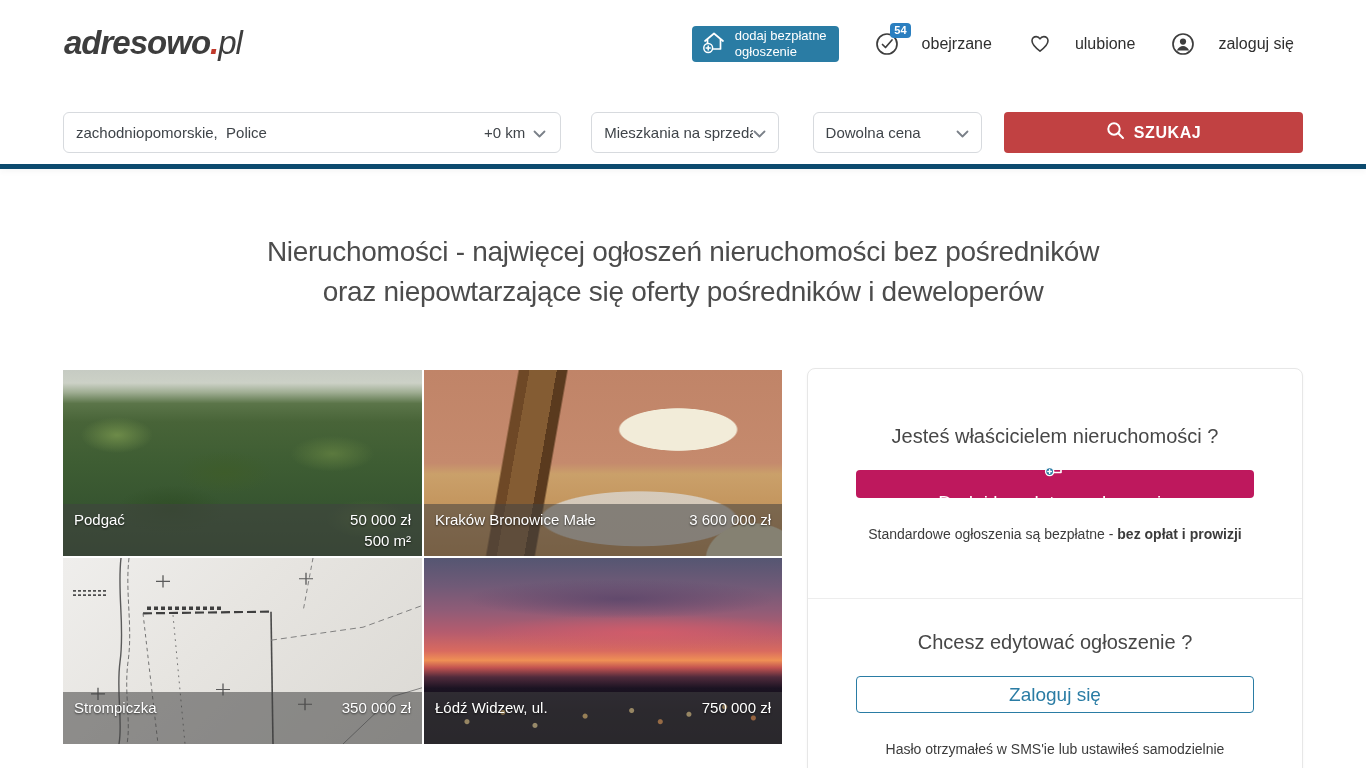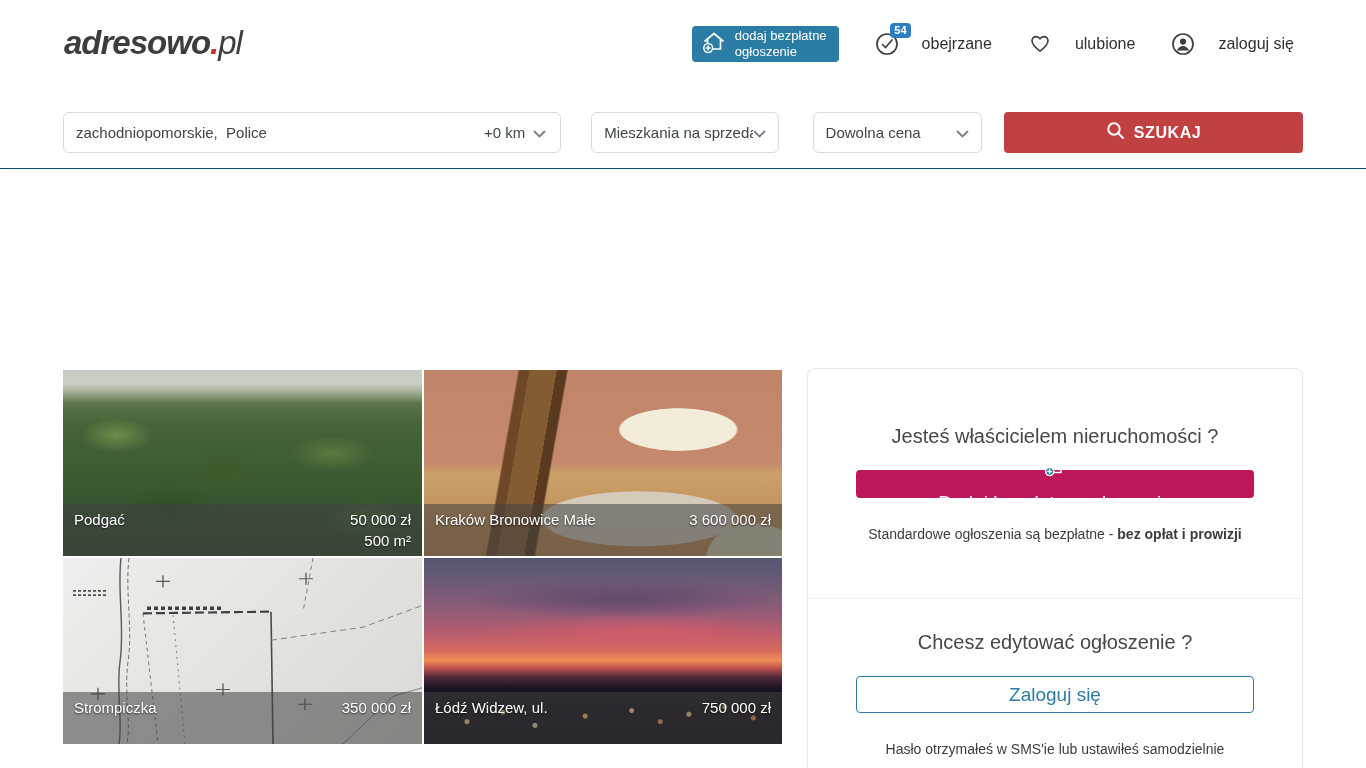--- a/index.html
+++ b/index.html
@@ -2,21 +2,21 @@
 <html lang="pl"><head>
 <meta charset="utf-8">
 <style>
   * { margin:0; padding:0; box-sizing:border-box; }
   html,body { width:1366px; height:768px; overflow:hidden; background:#fff;
               font-family:"Liberation Sans", sans-serif; }
   .page { position:relative; width:1366px; height:768px; background:#fff; }
 
   
   .site-header { position:absolute; top:0; left:0; width:1366px; height:169px;
-                 background:#fff; border-bottom:1px solid #0c4a6e;
+                 background:#fff; border-bottom:5px solid #0c4a6e;
                  box-shadow:0 3px 6px rgba(0,0,0,0.035); z-index:5; }
   .logo { position:absolute; left:64px; top:24px; font-style:italic;
           font-size:33px; letter-spacing:-1px; color:#3d3d3d; cursor:pointer; }
   .logo .brand { font-weight:bold; }
   .logo .dot   { font-weight:bold; color:#c0392b; }
   .logo .tld   { font-weight:300; }
 
   .top-nav { position:absolute; right:72px; top:26px; display:flex;
              align-items:center; gap:36px; }
   .add-btn { display:flex; align-items:center; gap:8px; background:#2a7ca4;
@@ -221,20 +221,24 @@
           <svg width="19" height="19" viewBox="0 0 19 19" fill="none">
             <circle cx="8" cy="8" r="5.7" stroke="#fff" stroke-width="2"></circle>
             <path d="M12.3 12.3 L17 17" stroke="#fff" stroke-width="2" stroke-linecap="round"></path>
           </svg>
         </span>
         <span>SZUKAJ</span>
       </button>
     </div>
   </header>
 
+  <h1 class="hero-title">
+    <span>Nieruchomości - najwięcej ogłoszeń nieruchomości bez pośredników</span><br>
+    <span>oraz niepowtarzające się oferty pośredników i deweloperów</span>
+  </h1>
 
   <section class="cards">
 
     <div class="card">
       <div class="card-photo img-forest"></div>
       <div class="card-caption">
         <div class="cap-row1">
           <span>Podgać</span>
           <span>50 000 zł</span>
         </div>

